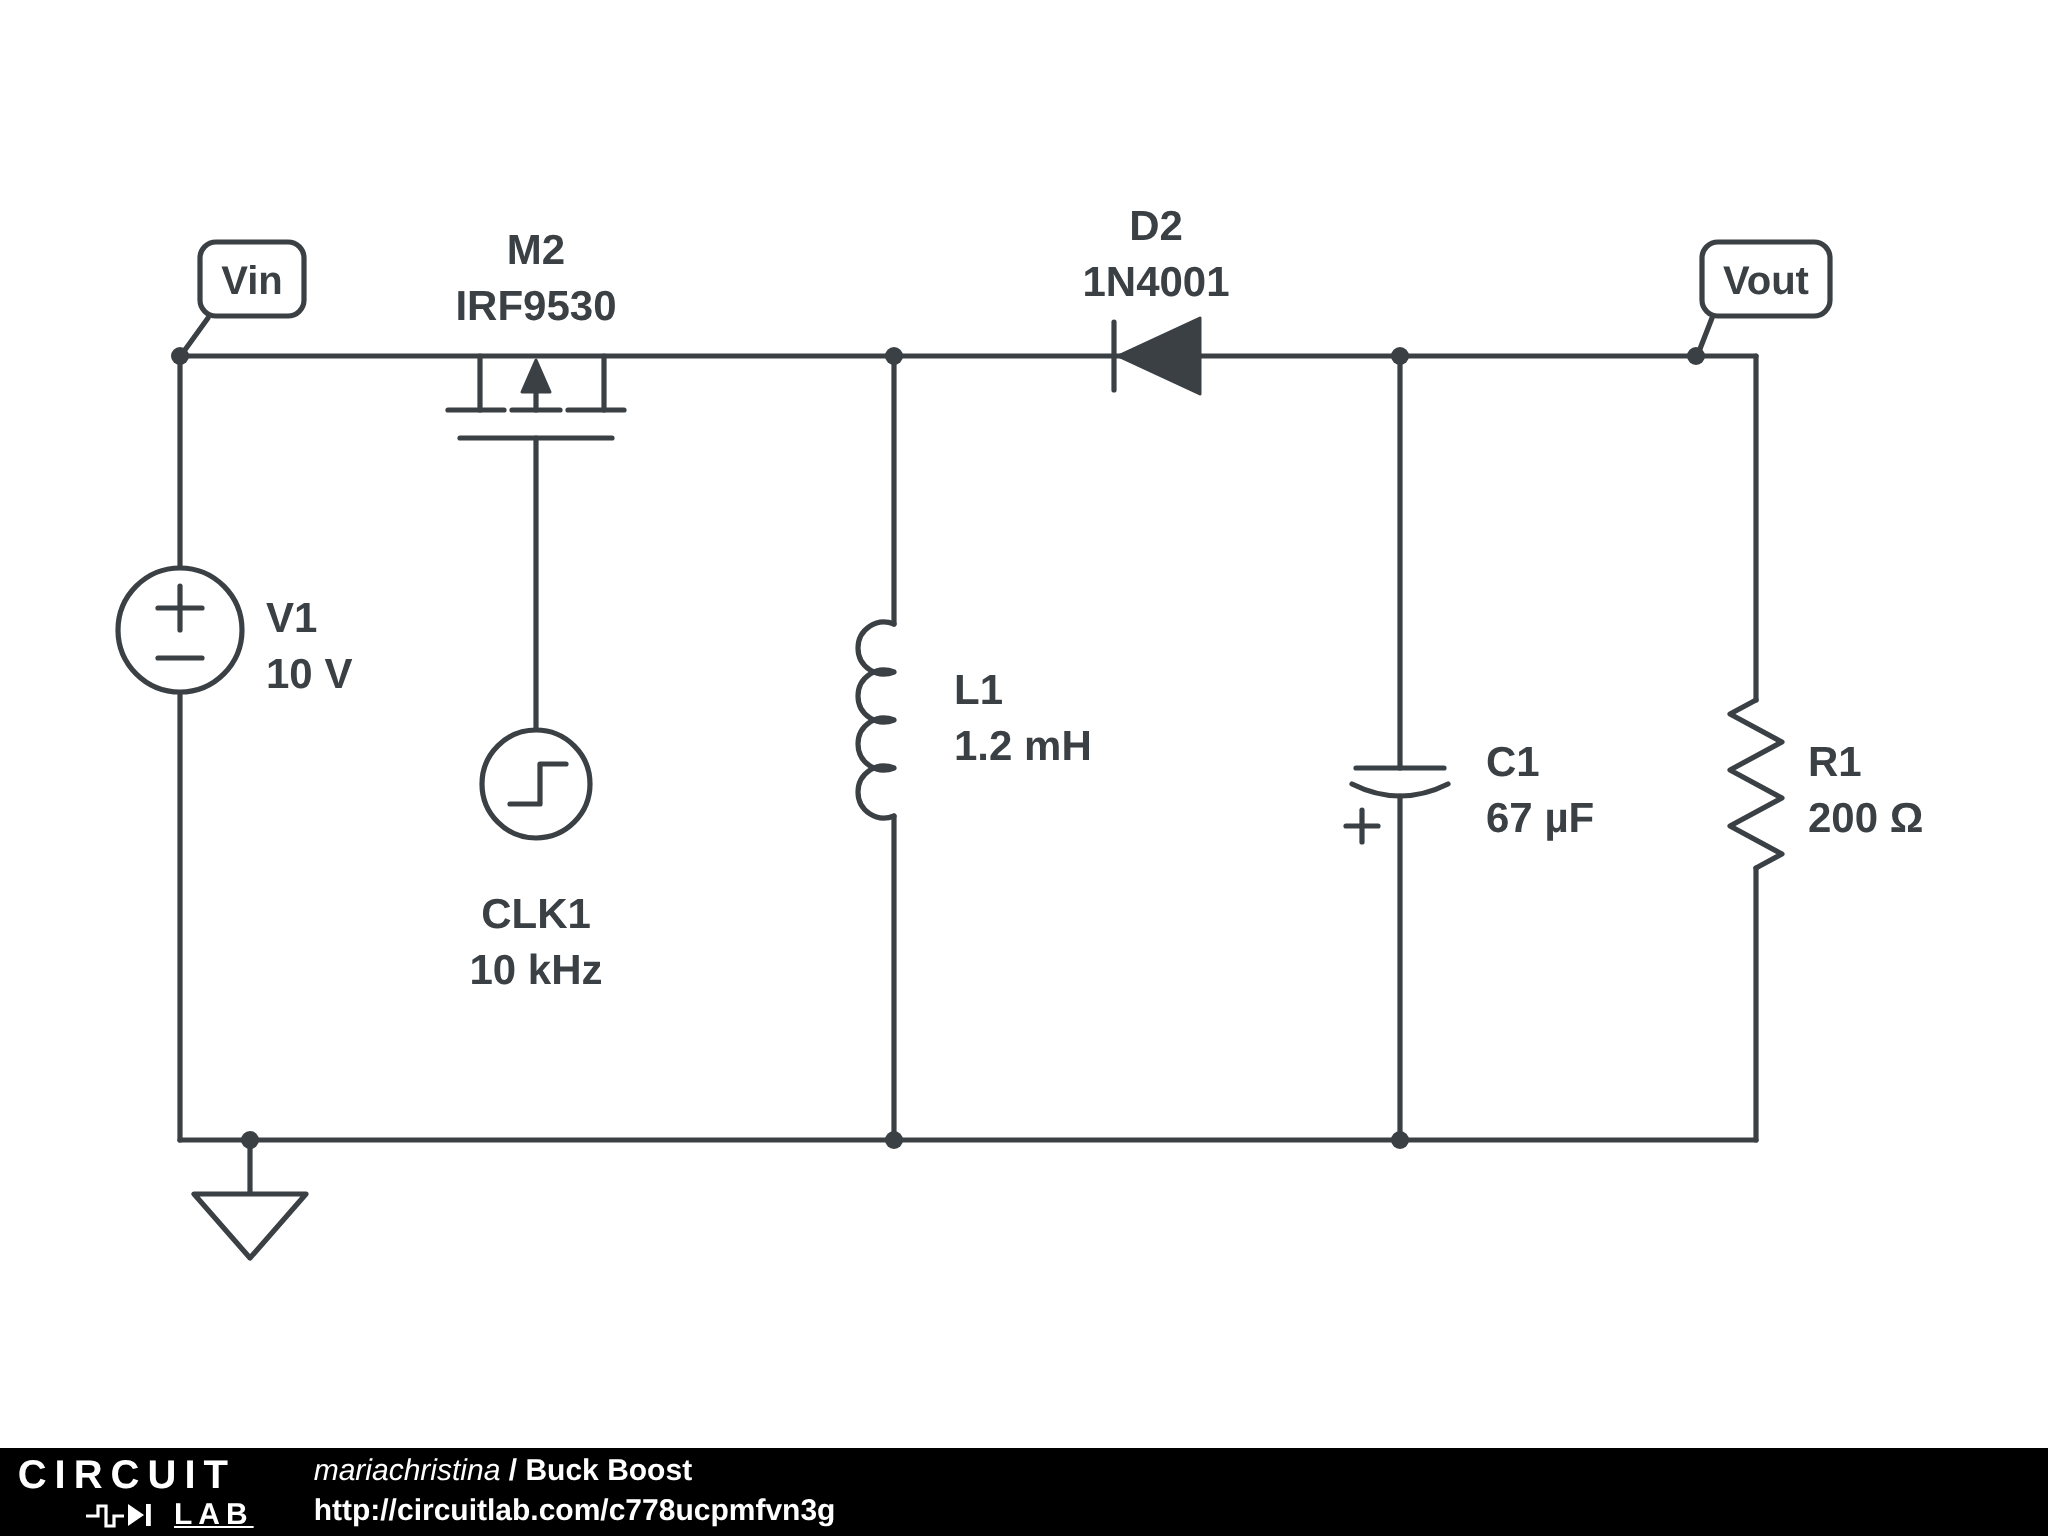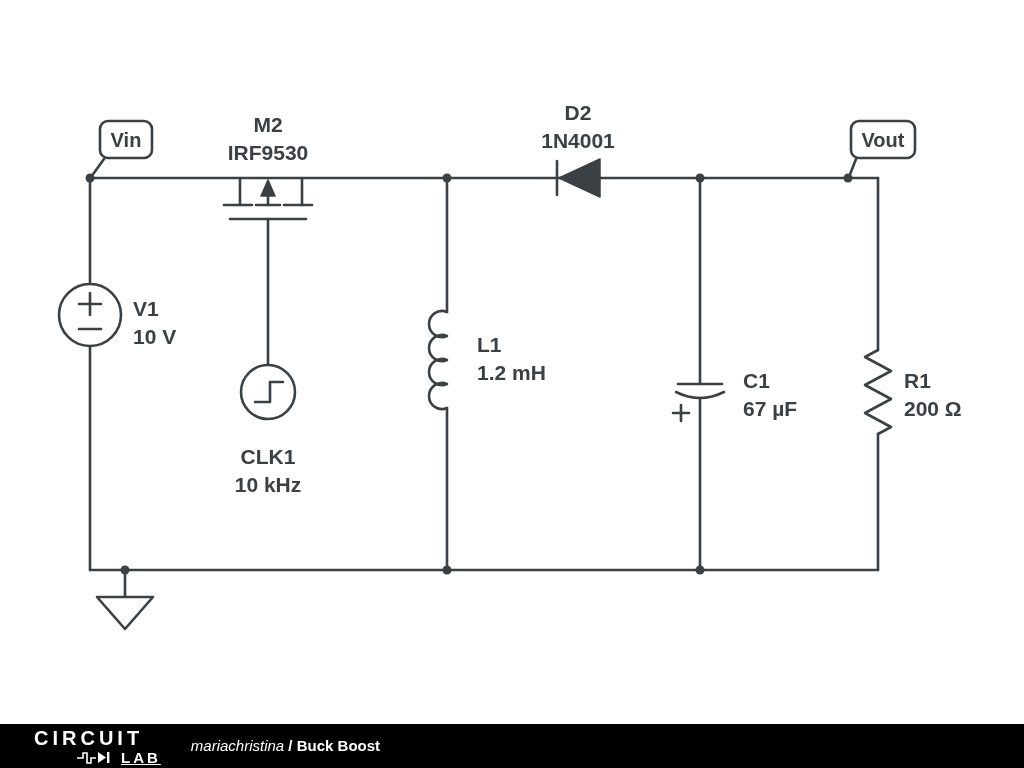--- a/index.html
+++ b/index.html
@@ -29,21 +29,21 @@
     font-weight: bold;
     font-size: 21px;
   }
   svg.schematic text.flagtext { font-size: 20px; }
 
   .footer {
     position: absolute; left: 0; bottom: 0; width: 100%; height: 44px;
     background: #000000; color: #ffffff;
     display: flex; align-items: center;
   }
-  .logo { display: flex; flex-direction: column; margin-left: 34px; line-height: 1; }
+  .logo { display: flex; flex-direction: column; line-height: 1; text-align: center; }
   .logo-top { font-size: 20px; font-weight: bold; letter-spacing: 4px; color: #ffffff; }
   .logo-bottom { display: flex; align-items: center; gap: 3px; margin-top: 2px; margin-left: 42px; }
   .logo-lab { font-size: 15px; font-weight: bold; letter-spacing: 3px; color: #ffffff; text-decoration: underline; }
   .meta { margin-left: 30px; display: flex; flex-direction: column; line-height: 1.32; font-size: 15px; }
   .meta .line1 { white-space: pre; }
   .author { font-style: italic; }
   .title { font-weight: bold; }
   .url { font-weight: bold; text-decoration: none; color: #ffffff; }
 </style>
 </head>
@@ -159,16 +159,17 @@
         <svg width="42" height="13" viewBox="0 0 42 13">
           <path d="M1 7 h6 v-5 h4 v10 h4 v-5 h5" stroke="#ffffff" fill="none" stroke-width="1.6"></path>
           <polygon points="22,1 22,12 30,6.5" fill="#ffffff"></polygon>
           <rect x="31" y="1" width="2.4" height="11" fill="#ffffff"></rect>
         </svg>
         <span class="logo-lab">LAB</span>
       </span>
     </div>
     <div class="meta">
       <span class="line1"><span class="author">mariachristina</span><span class="title"> / </span><span class="title">Buck Boost</span></span>
+      <span class="url">http://circuitlab.com/c778ucpmfvn3g</span>
     </div>
   </div>
 
 </div>
 
 </body></html>

